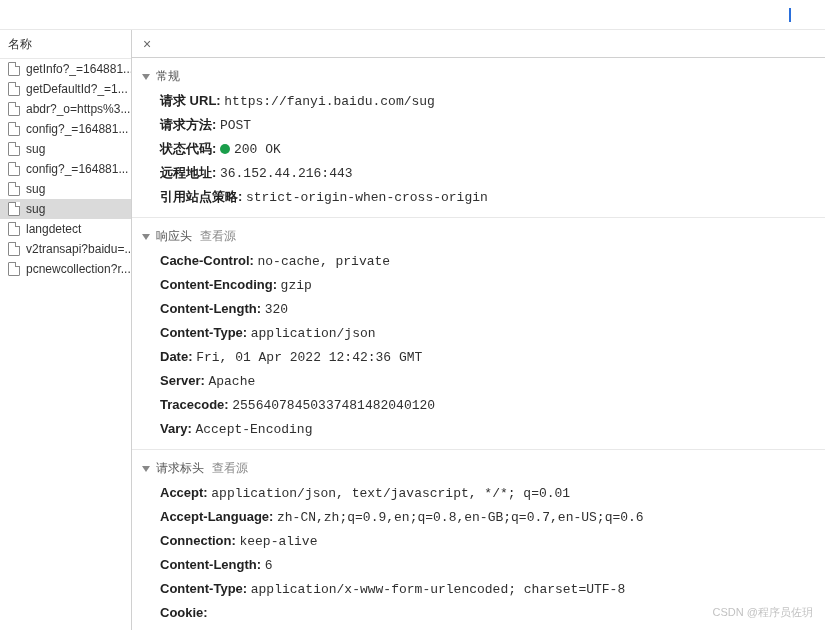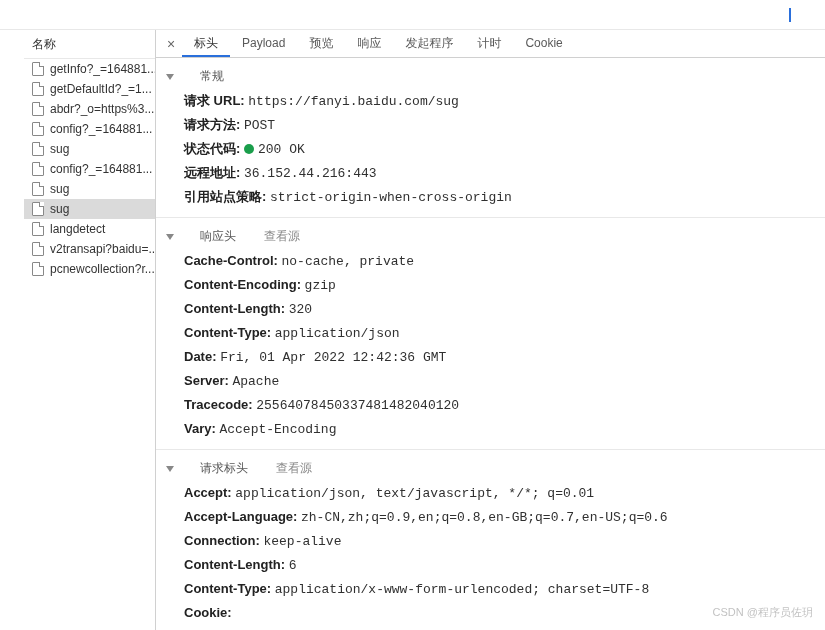--- a/index.html
+++ b/index.html
@@ -1,33 +1,33 @@
 <!DOCTYPE html>
 <html><head>
 <meta charset="utf-8">
 <style>
   * { box-sizing: border-box; margin: 0; padding: 0; }
   body { font-family: "Segoe UI", "Microsoft YaHei", sans-serif; font-size: 12px; color: #303030; background: #fff; width: 825px; height: 630px; overflow: hidden; }
   .topstrip { height: 30px; border-bottom: 1px solid #e8e8e8; position: relative; }
   .topstrip .cursor { position: absolute; right: 34px; top: 8px; width: 2px; height: 14px; background: #2a6fdb; }
   .main { display: flex; height: 600px; }
-  .left { width: 132px; border-right: 1px solid #d0d0d0; margin-left: 24px; }
+  .left { width: 132px; border-right: 1px solid #d0d0d0; }
   .left-head { padding: 6px 8px 5px; font-size: 12px; color: #333; border-bottom: 1px solid #e8e8e8; }
   .req-list { }
   .req-item { display: flex; align-items: center; padding: 3px 6px 3px 8px; cursor: pointer; white-space: nowrap; overflow: hidden; text-overflow: ellipsis; font-size: 12px; color: #333; }
   .req-item.selected { background: #dadada; }
   .file-icon { width: 12px; height: 14px; margin-right: 6px; flex-shrink: 0; border: 1px solid #888; border-radius: 1px; position: relative; background: #fff; }
   .file-icon::after { content: ""; position: absolute; right: -1px; top: -1px; width: 4px; height: 4px; background: #fff; border-left: 1px solid #888; border-bottom: 1px solid #888; }
   .right { flex: 1; overflow: auto; }
   .tabs { display: flex; align-items: center; border-bottom: 1px solid #d0d0d0; height: 28px; padding-left: 4px; }
   .close-tab { width: 22px; text-align: center; color: #666; cursor: pointer; font-size: 14px; }
   .tab { padding: 0 12px; height: 27px; line-height: 27px; font-size: 12px; color: #5a5a5a; cursor: pointer; }
   .tab.active { color: #333; border-bottom: 2px solid #2a6fdb; }
   .section { border-bottom: 1px solid #e8e8e8; padding: 6px 0 8px 0; }
-  .section-head { padding: 4px 10px; font-size: 12px; color: #5a5a5a; display: flex; align-items: center; gap: 20px; }
+  .section-head { padding: 4px 10px; font-size: 12px; color: #5a5a5a; display: flex; align-items: center; }
   .triangle { display: inline-block; width: 0; height: 0; border-left: 4px solid transparent; border-right: 4px solid transparent; border-top: 6px solid #888; margin-right: 6px; }
   .view-src { margin-left: 8px; color: #888; font-size: 12px; cursor: pointer; }
   .kv { padding: 2px 10px 2px 28px; font-size: 13px; line-height: 19px; word-break: break-all; }
   .kv .k { font-weight: 600; color: #222; }
   .kv .v { font-family: Consolas, "Courier New", monospace; color: #303030; }
   .status-dot { display: inline-block; width: 10px; height: 10px; border-radius: 50%; background: #1a9e4b; vertical-align: -1px; margin-right: 4px; }
   .watermark { position: absolute; right: 12px; bottom: 10px; font-size: 11px; color: #999; opacity: 0.6; pointer-events: none; }
 </style>
 </head>
 <body>
@@ -84,29 +84,20 @@
         <div class="req-item">
           <span class="file-icon"></span>
           <span>pcnewcollection?r...</span>
         </div>
       </div>
   </div>
 
   <div class="right">
     <div class="tabs">
       <div class="close-tab">×</div>
-      <div id="tabs-container" style="display: flex;">
-          <div class="tab active">标头</div>
-          <div class="tab">Payload</div>
-          <div class="tab">预览</div>
-          <div class="tab">响应</div>
-          <div class="tab">发起程序</div>
-          <div class="tab">计时</div>
-          <div class="tab">Cookie</div>
-        </div>
     </div>
 
     <div class="section">
       <div class="section-head">
         <span class="triangle"></span>
         <span>常规</span>
       </div>
       <div id="general-body">
           <div class="kv"><span class="k">请求 URL: </span><span class="v">https://fanyi.baidu.com/sug</span></div>
           <div class="kv"><span class="k">请求方法: </span><span class="v">POST</span></div>

